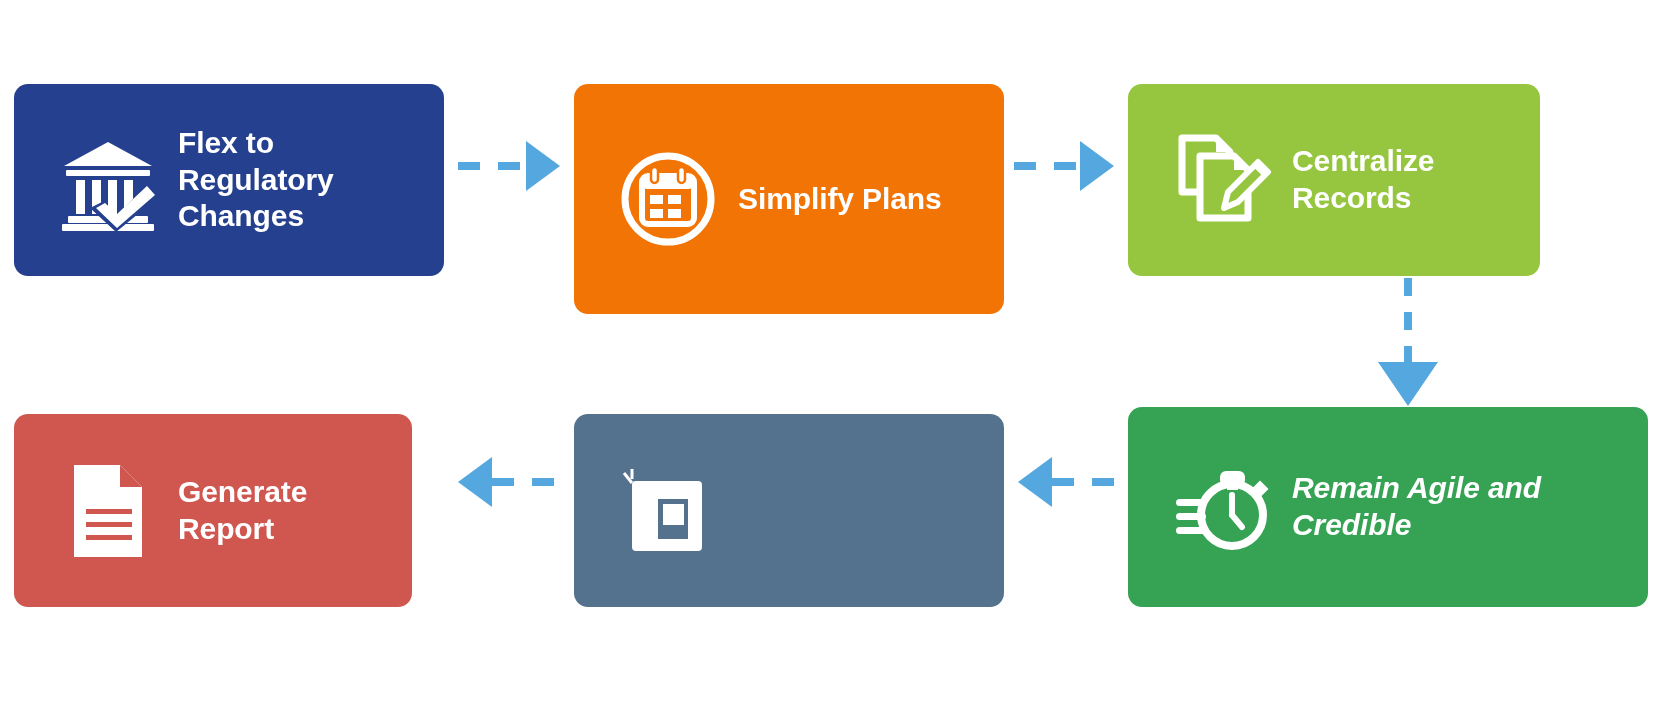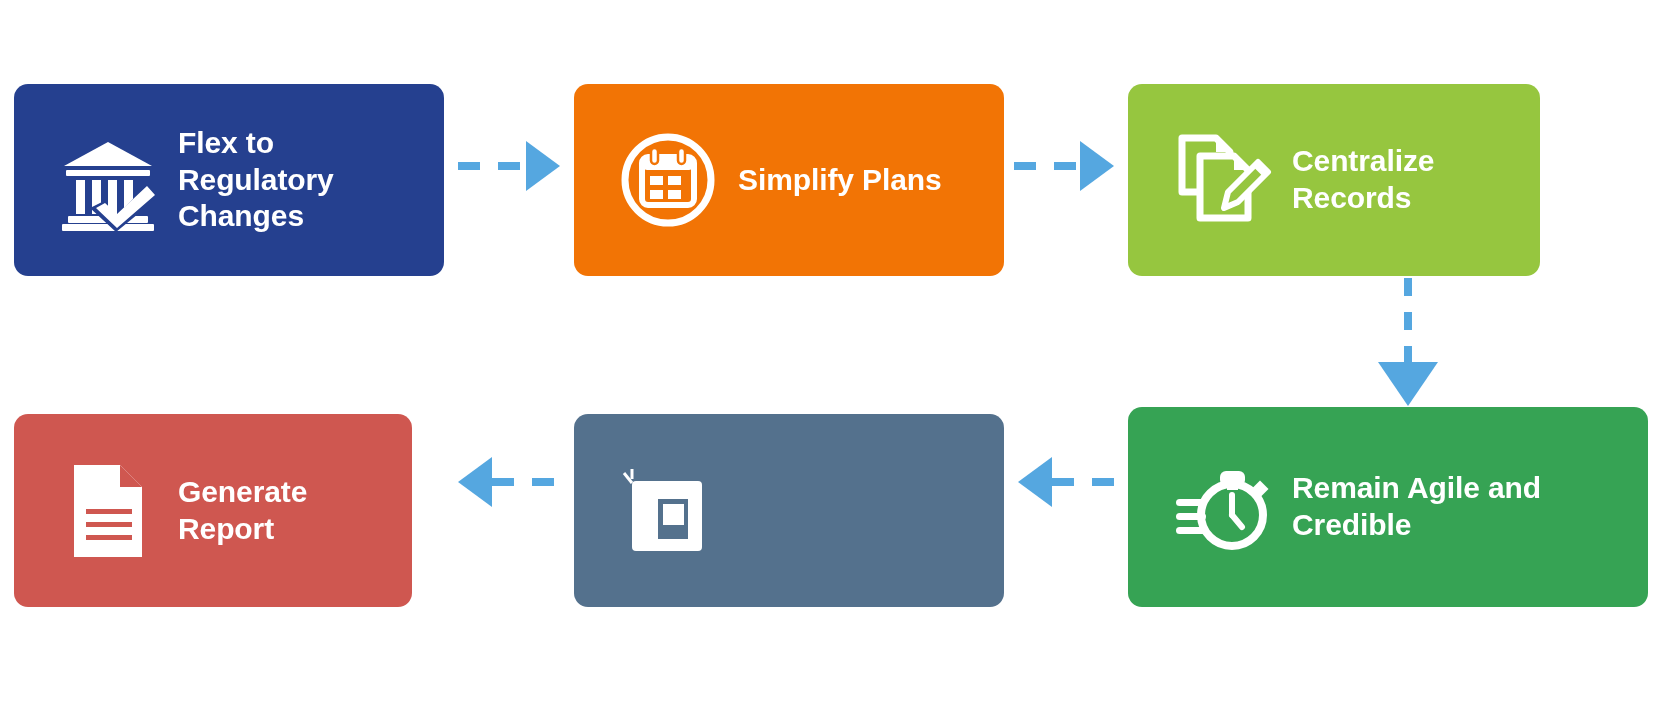--- a/index.html
+++ b/index.html
@@ -30,23 +30,23 @@
     font-size:30px;
     line-height:1.22;
     font-weight:700;
     letter-spacing:-0.1px;
     white-space:pre-line;
   }
   .node.light .label{font-weight:600;}
 
   
   #node-0{left:14px;  top:84px;  width:430px; height:192px; background:#25408f;}
-  #node-1{left:574px; top:84px;  width:430px; height:192px; background:#f27405;}
+  #node-1{left:574px; top:84px;  width:430px; height:230px; background:#f27405;}
   #node-2{left:1128px;top:84px;  width:412px; height:192px; background:#96c63f;}
-  #node-3{left:1128px;top:407px; width:520px; height:200px; background:#36a354;}
+  #node-3{left:1128px;top:407px; width:520px; height:200px; background:#36a354;font-style:italic;}
   #node-4{left:574px; top:414px; width:430px; height:193px; background:#54718d;}
   #node-5{left:14px;  top:414px; width:398px; height:193px; background:#cf5750;}
 
   
   .conn{position:absolute;}
 
   .conn.h{
     height:8px;
     display:flex;align-items:center;
   }

